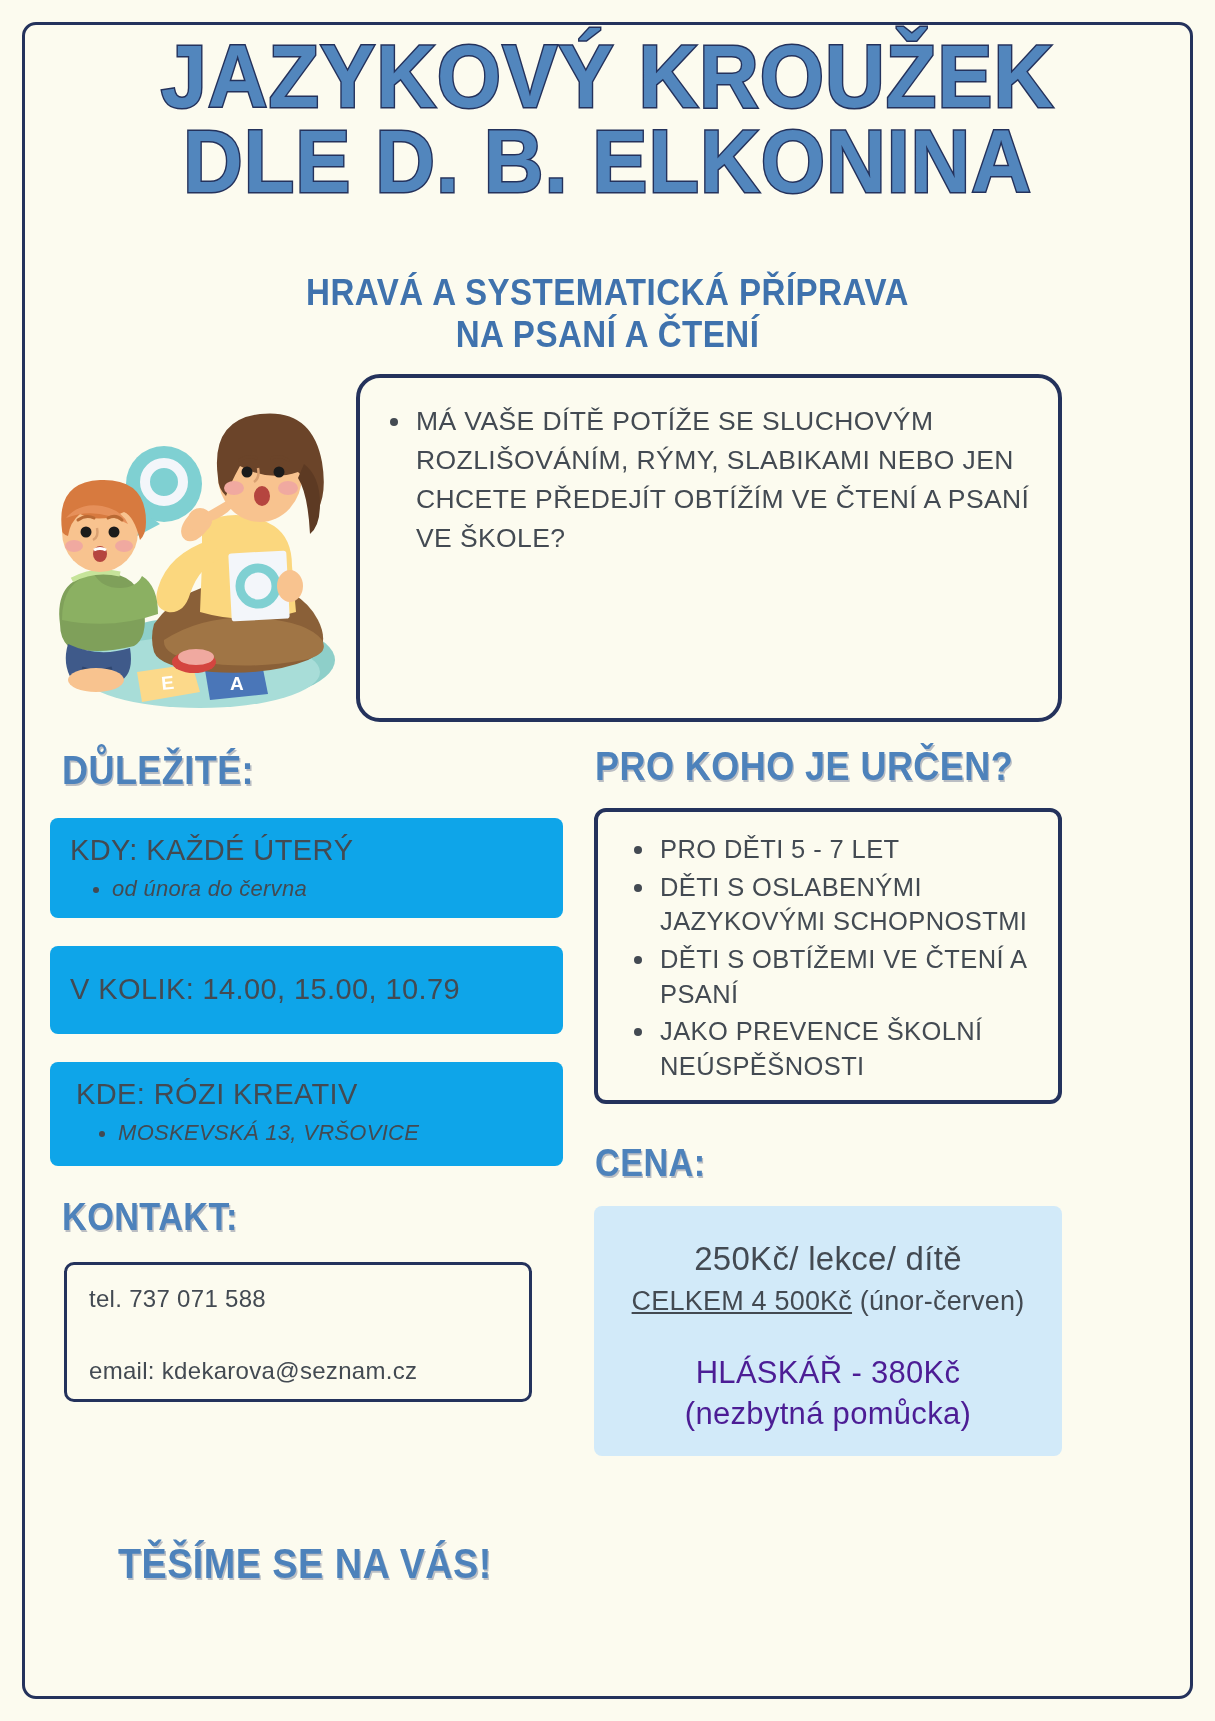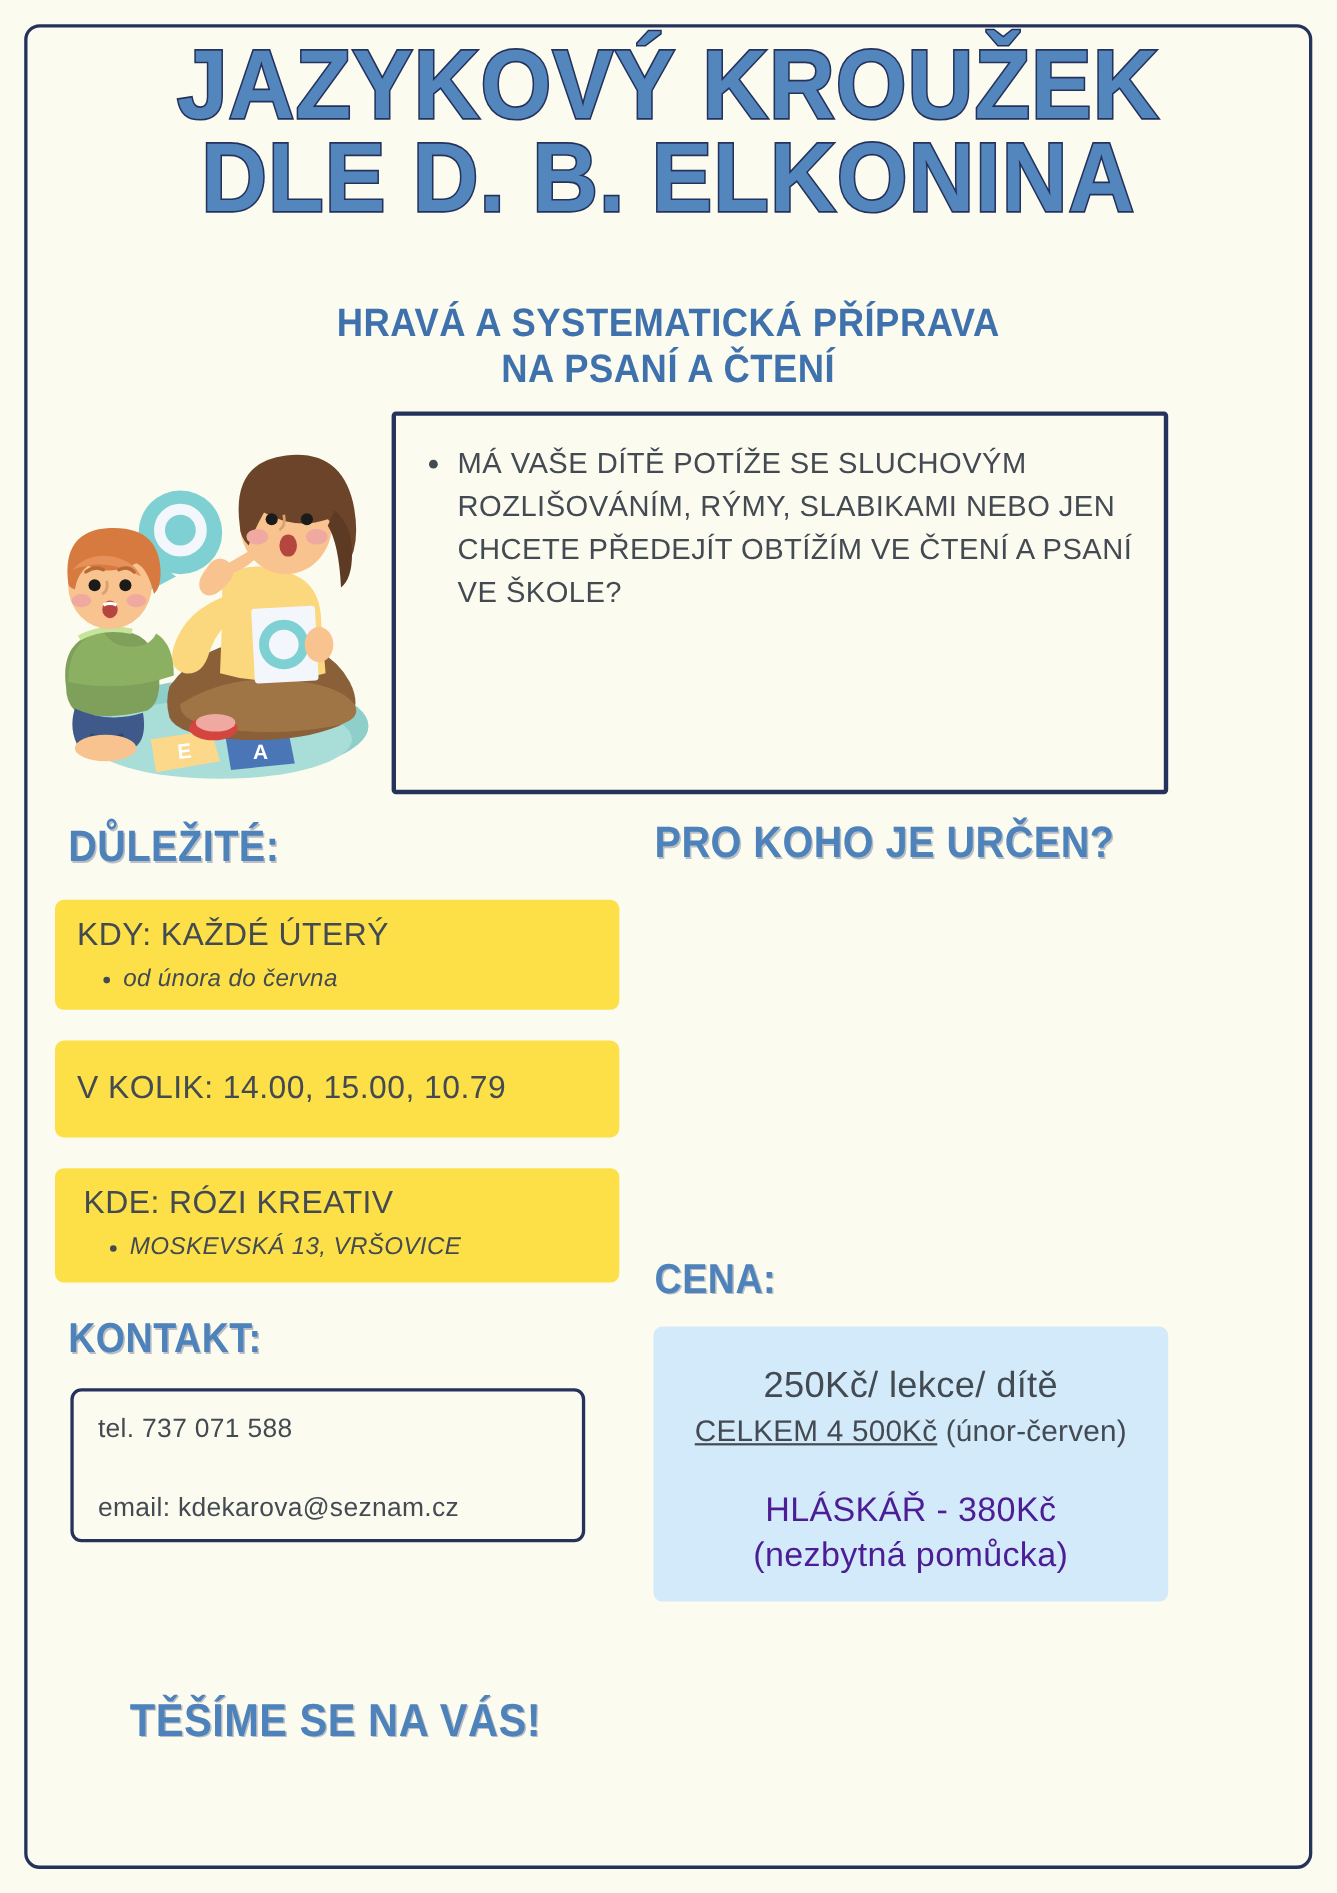--- a/index.html
+++ b/index.html
@@ -35,21 +35,21 @@
     letter-spacing:0.5px;transform:scaleX(0.92);
   }
 
   
   .illus{position:absolute;left:42px;top:372px;width:310px;height:340px;}
   .illus svg{display:block;}
 
   
   .intro-box{
     position:absolute;left:356px;top:374px;width:706px;height:348px;
-    border:4px solid #24325c;border-radius:4px;box-sizing:border-box;
+    border:4px solid #24325c;border-radius:24px;box-sizing:border-box;
     background:#fcfbef;
   }
   .intro-list{margin:0;padding:24px 26px 0 56px;list-style:none;}
   .intro-list li{
     position:relative;color:#434a52;font-size:26.5px;line-height:1.47;
     letter-spacing:0.4px;margin-bottom:2px;
   }
   .intro-list li::before{
     content:"";position:absolute;left:-26px;top:16px;width:8px;height:8px;
     border-radius:50%;background:#434a52;
@@ -68,21 +68,21 @@
   #hd-prokoho{position:absolute;left:595px;top:744px;font-size:40px;}
   #hd-cena{position:absolute;left:595px;top:1142px;font-size:38px;}
   #tesime{
     position:absolute;left:118px;top:1540px;font-size:42px;font-weight:bold;
     color:#4d82bb;letter-spacing:0.5px;transform:scaleX(0.9);
     transform-origin:left center;text-shadow:1.5px 1.5px 0 rgba(36,50,92,0.30);
   }
 
   
   .lbox{
-    position:absolute;background:#fde047;border-radius:8px;box-sizing:border-box;
+    position:absolute;background:#0ea5e9;border-radius:8px;box-sizing:border-box;
     padding:14px 18px 14px 20px;
   }
   .lbox .lead{color:#434a52;font-size:29px;letter-spacing:0.4px;line-height:1.3;}
   .lbox ul{margin:4px 0 0 0;padding-left:42px;}
   .lbox ul li{color:#434a52;font-size:22px;line-height:1.35;letter-spacing:0.3px;font-style:italic;}
   .lbox ul li::marker{font-size:20px;}
 
   #box-kdy{left:50px;top:818px;width:513px;height:100px;}
   #box-kolik{left:50px;top:946px;width:513px;height:88px;
              display:flex;align-items:center;}
@@ -252,20 +252,28 @@
 
   <div class="contact-box">
     <div class="tel">tel. 737 071 588</div>
     <div>email: kdekarova@seznam.cz</div>
   </div>
 
   <div id="tesime">TĚŠÍME SE NA VÁS!</div>
 
   <div id="hd-prokoho" class="hd">PRO KOHO JE URČEN?</div>
 
+  <div class="aud-box">
+    <ul>
+      <li>PRO DĚTI 5 - 7 LET</li>
+      <li>DĚTI S OSLABENÝMI JAZYKOVÝMI SCHOPNOSTMI</li>
+      <li>DĚTI S OBTÍŽEMI VE ČTENÍ A PSANÍ</li>
+      <li>JAKO PREVENCE ŠKOLNÍ NEÚSPĚŠNOSTI</li>
+    </ul>
+  </div>
 
   <div id="hd-cena" class="hd">CENA:</div>
 
   <div class="price-box">
     <div class="price-main">250Kč/ lekce/ dítě</div>
     <div class="price-total"><u>CELKEM 4 500Kč</u><span> (únor-červen)</span></div>
     <div class="price-gap"></div>
     <div class="price-tool">HLÁSKÁŘ - 380Kč</div>
     <div class="price-tool">(nezbytná pomůcka)</div>
   </div>

